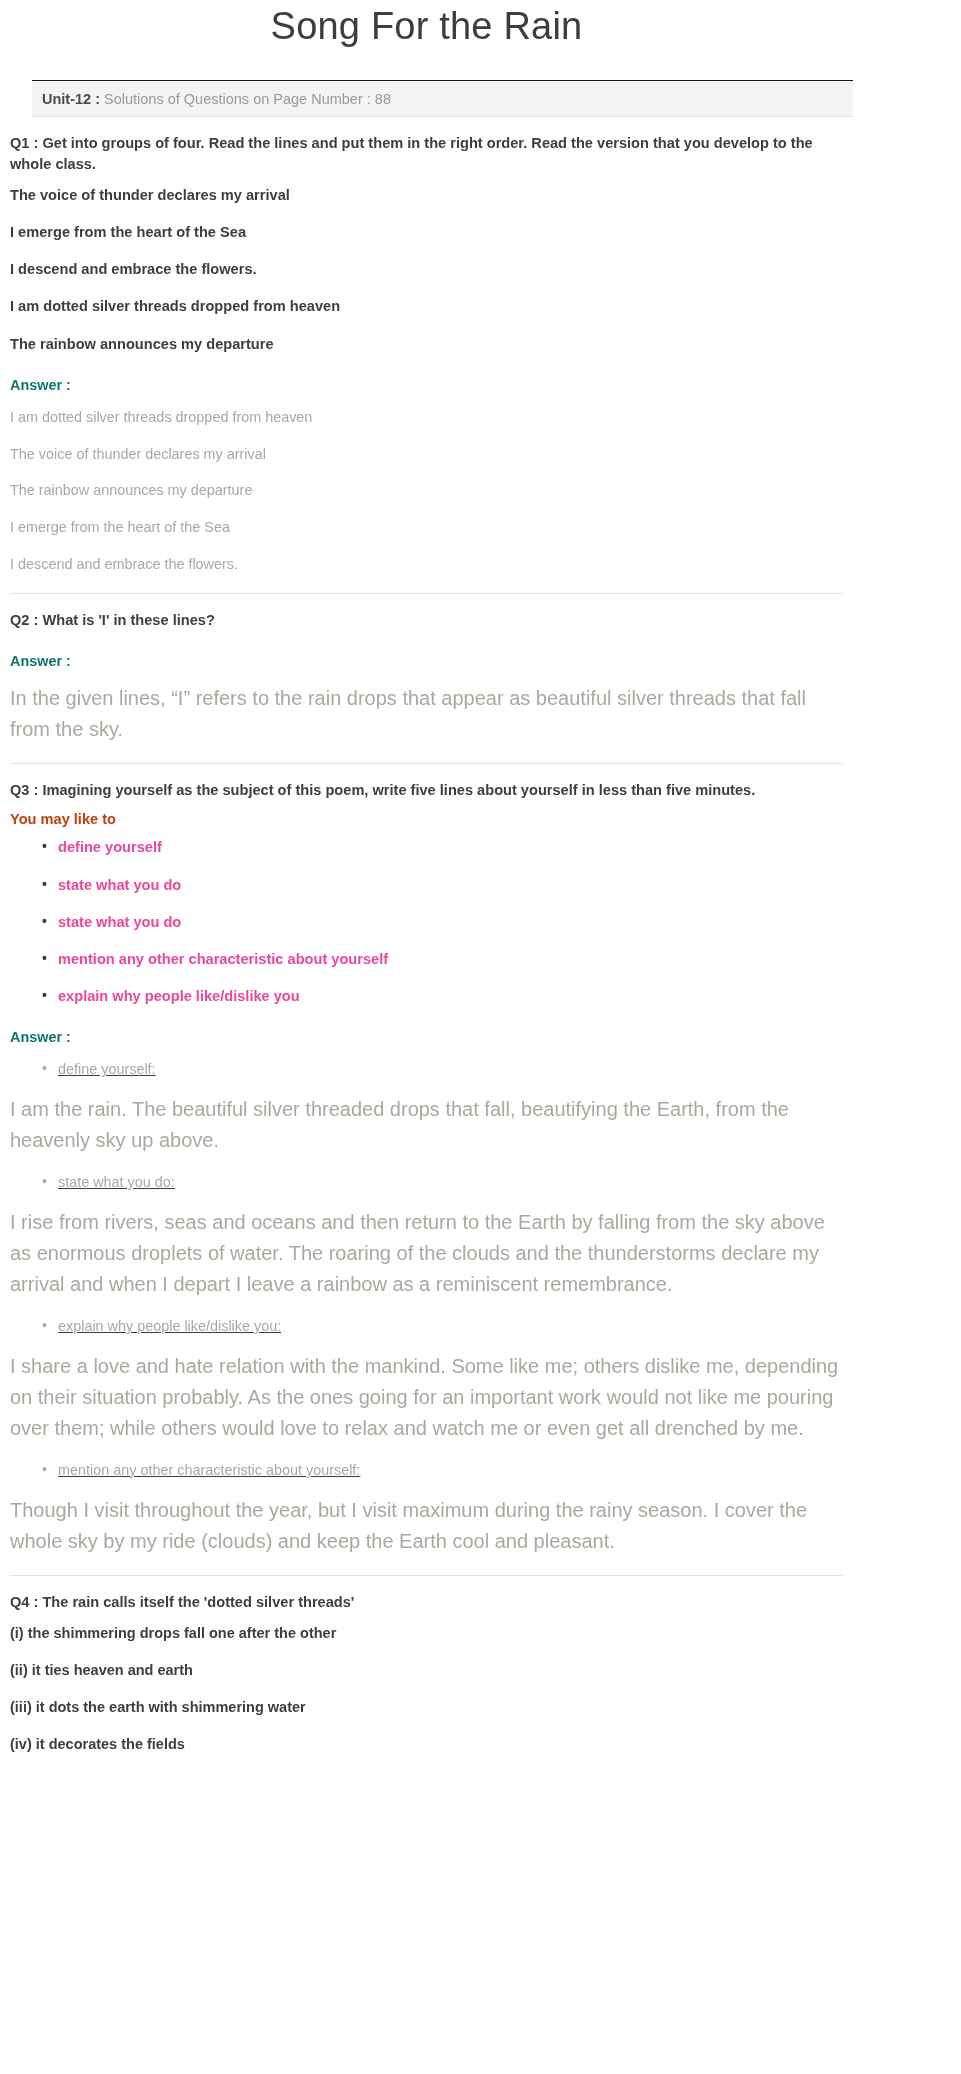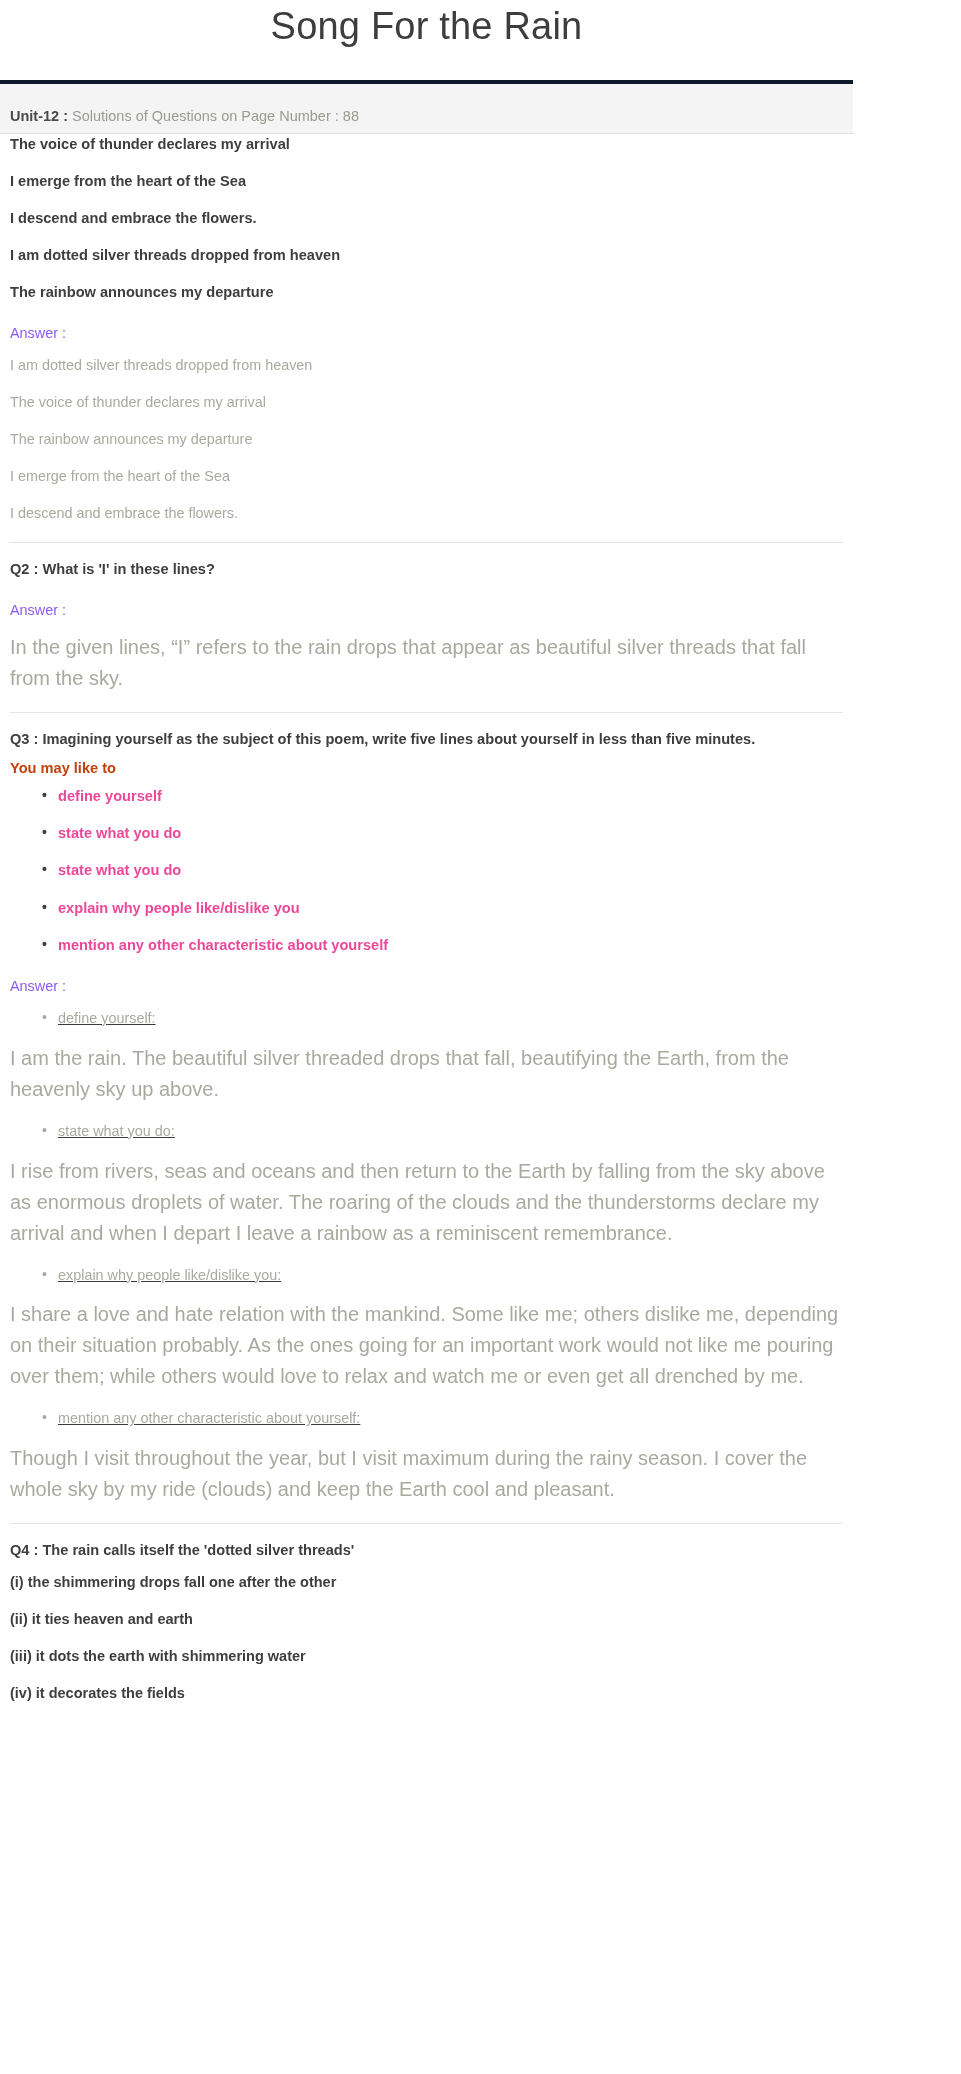--- a/index.html
+++ b/index.html
@@ -25,26 +25,27 @@
     font-size: 38px;
     font-weight: 400;
     color: #3d3d3d;
     letter-spacing: 0.2px;
     margin: 0;
     padding: 4px 0 30px 0;
     line-height: 1.2;
   }
   .unit-bar {
     background: #f4f4f4;
-    border-top: 4px solid #0f172a;
+    border-top: 1px solid #0f172a;
     border-bottom: 1px solid #e2e2e2;
-    padding: 24px 10px 9px 10px;
+    padding: 10px 10px 9px 10px;
     font-size: 14.5px;
     color: #9a9a92;
     font-weight: 400;
+    margin-left: 32px;
   }
   .unit-bar .unit-label {
     color: #4a4a4a;
     font-weight: 700;
   }
   .content {
     padding: 0 10px;
   }
   .q-text {
     font-size: 14.6px;
@@ -55,22 +56,22 @@
   }
   .poem-line {
     font-size: 14.6px;
     font-weight: 700;
     color: #3e3e3e;
     line-height: 1.45;
     margin: 0 0 16px 0;
   }
   .answer-label {
     font-size: 14.4px;
-    font-weight: 400;
-    color: #8b5cf6;
+    font-weight: 700;
+    color: #0f766e;
     margin: 22px 0 14px 0;
   }
   .ans-line {
     font-size: 14.4px;
     color: #a9a9a0;
     line-height: 1.45;
     margin: 0 0 16px 0;
     font-weight: 400;
   }
   .ans-para {
@@ -152,20 +153,21 @@
 
   <h1 class="page-title">Song For the Rain</h1>
 
   <div class="unit-bar">
     <span class="unit-label">Unit-12 :</span><span> Solutions of Questions on Page Number : 88</span>
   </div>
 
   <div class="content">
 
     <div>
+      <p class="q-text">Q1 :  Get into groups of four. Read the lines and put them in the right order. Read the version that you develop to the whole class.</p>
       <p class="poem-line">The voice of thunder declares my arrival</p>
       <p class="poem-line">I emerge from the heart of the Sea</p>
       <p class="poem-line">I descend and embrace the flowers.</p>
       <p class="poem-line">I am dotted silver threads dropped from heaven</p>
       <p class="poem-line">The rainbow announces my departure</p>
 
       <p class="answer-label">Answer :</p>
       <p class="ans-line">I am dotted silver threads dropped from heaven</p>
       <p class="ans-line">The voice of thunder declares my arrival</p>
       <p class="ans-line">The rainbow announces my departure</p>
@@ -183,22 +185,22 @@
 
     <hr class="divider">
 
     <div>
       <p class="q-text">Q3 :  Imagining yourself as the subject of this poem, write five lines about yourself in less than five minutes.</p>
       <p class="sub-intro">You may like to</p>
       <ul class="bullets">
         <li>define yourself</li>
         <li>state what you do</li>
         <li>state what you do</li>
+        <li>mention any other characteristic about yourself</li>
         <li>explain why people like/dislike you</li>
-        <li>mention any other characteristic about yourself</li>
       </ul>
 
       <p class="answer-label">Answer :</p>
 
       <ul class="bullets-ans">
         <li>define yourself:</li>
       </ul>
       <p class="ans-para">I am the rain. The beautiful silver threaded drops that fall, beautifying the Earth, from the heavenly sky up above.</p>
 
       <ul class="bullets-ans">

